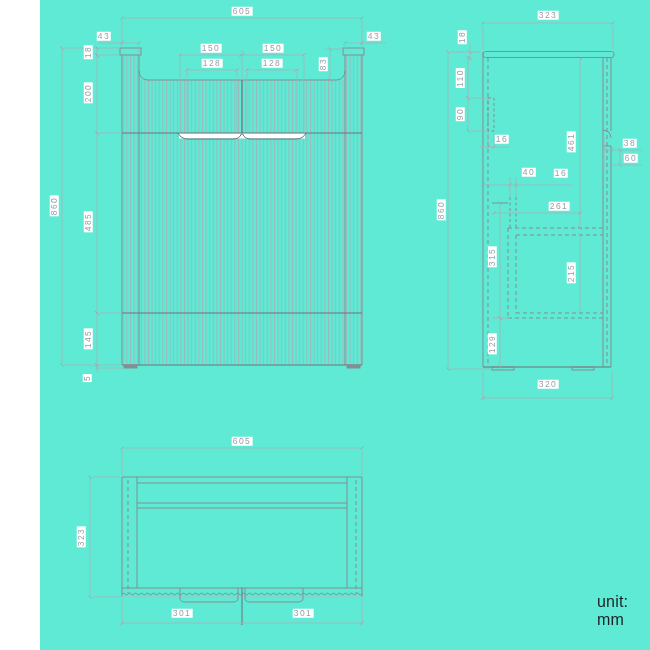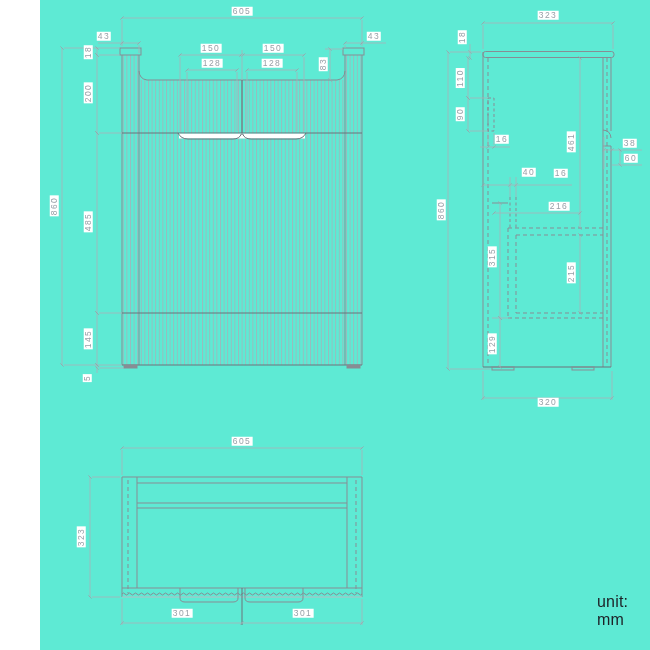--- a/index.html
+++ b/index.html
@@ -245,26 +245,26 @@
   <div class="dim-label" style="left:508px;top:15px">323</div>
   <div class="dim-label rot" style="left:422px;top:37px">18</div>
   <div class="dim-label rot" style="left:420px;top:78px">110</div>
   <div class="dim-label rot" style="left:420px;top:114px">90</div>
   <div class="dim-label" style="left:462px;top:139px">16</div>
   <div class="dim-label" style="left:489px;top:172px">40</div>
   <div class="dim-label" style="left:521px;top:173px">16</div>
   <div class="dim-label rot" style="left:531px;top:142px">461</div>
   <div class="dim-label" style="left:590px;top:143px">38</div>
   <div class="dim-label" style="left:591px;top:158px">60</div>
-  <div class="dim-label" style="left:519px;top:206px">216</div>
+  <div class="dim-label" style="left:519px;top:206px">261</div>
   <div class="dim-label rot" style="left:452px;top:257px">315</div>
   <div class="dim-label rot" style="left:531px;top:273px">215</div>
   <div class="dim-label rot" style="left:452px;top:344px">129</div>
   <div class="dim-label rot" style="left:401px;top:210px">860</div>
-  <div class="dim-label" style="left:508px;top:402px">320</div>
+  <div class="dim-label" style="left:508px;top:384px">320</div>
 
   <div class="dim-label" style="left:202px;top:441px">605</div>
   <div class="dim-label rot" style="left:41px;top:537px">323</div>
   <div class="dim-label" style="left:142px;top:613px">301</div>
   <div class="dim-label" style="left:263px;top:613px">301</div>
 
   <div class="unit-note" style="left:588px;top:611px">unit: mm</div>
 </div>
 
 </body></html>

